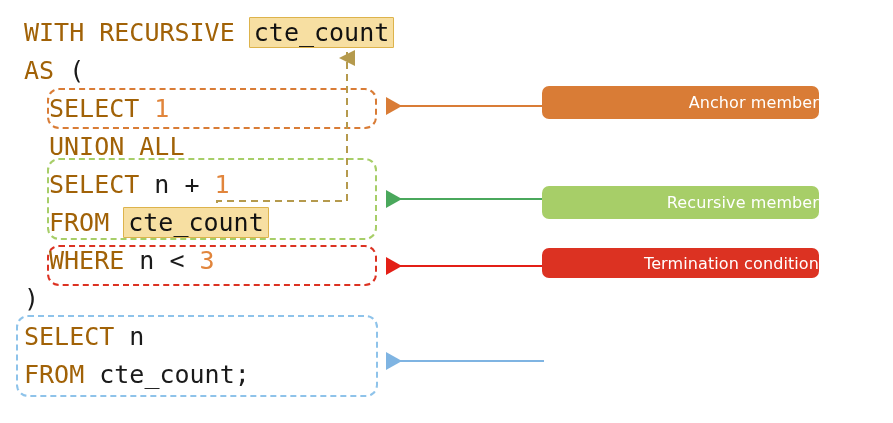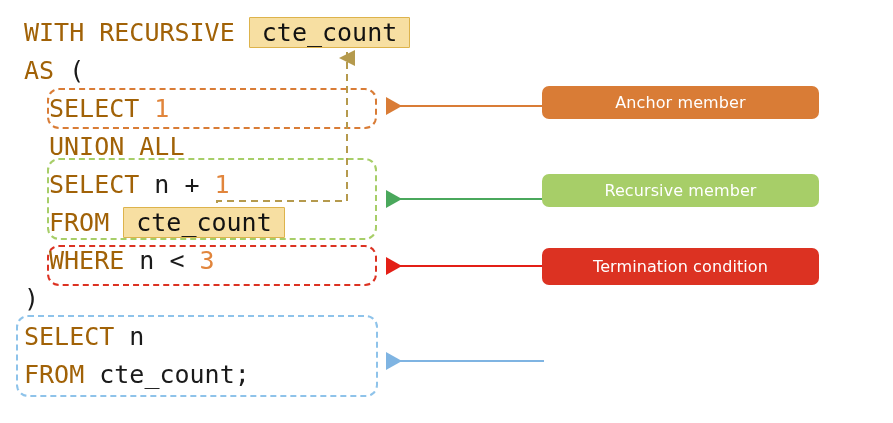--- a/index.html
+++ b/index.html
@@ -34,21 +34,21 @@
     display: block;
     height: 38px;
   }
   .kw { color: #a16207; }
   .num { color: #e1853c; }
   .ident { color: #1a1a1a; }
   .op { color: #1a1a1a; }
   .hl {
     background: #f7dfa2;
     border: 1px solid #ddb34c;
-    padding: 0px 12px;
+    padding: 0px 4px;
     margin: 0 -1px;
     border-radius: 1px;
     color: #111111;
   }
   .indent { display: inline-block; width: 25px; }
 
   
   .dbox {
     position: absolute;
     border-style: dashed;
@@ -61,21 +61,21 @@
 
   
   .pill {
     position: absolute;
     border-radius: 7px;
     color: #ffffff;
     font-family: "DejaVu Sans", sans-serif;
     font-size: 16px;
     display: flex;
     align-items: center;
-    justify-content: center;
+    justify-content: flex-end;
     text-align: center;
     z-index: 6;
     letter-spacing: 0.1px;
   }
 
   
   #wires {
     position: absolute;
     left: 0;
     top: 0;
@@ -124,22 +124,22 @@
 
     <line x1="544" y1="361" x2="386" y2="361" stroke="#7fb4e2" stroke-width="2" marker-end="url(#ah-blue)"></line>
 
     <path d="M217,203 L217,201 L347,201 L347,52" fill="none" stroke="#b59a4d" stroke-width="2" stroke-dasharray="7 5" marker-end="url(#ah-gold)"></path>
   </svg>
 
   <div class="pill" style="left:542px; top:86px; width:277px; height:33px; background:#d97c36;">
     <span>Anchor member</span>
   </div>
 
-  <div class="pill" style="left:542px; top:174px; width:277px; height:33px; background:#a7ce68;">
+  <div class="pill" style="left:542px; top:186px; width:277px; height:33px; background:#a7ce68;">
     <span>Recursive member</span>
   </div>
 
-  <div class="pill" style="left:542px; top:248px; width:277px; height:37px; background:#dc3222;">
+  <div class="pill" style="left:542px; top:248px; width:277px; height:30px; background:#dc3222;">
     <span>Termination condition</span>
   </div>
 
 
 </div>
 
 </body></html>

